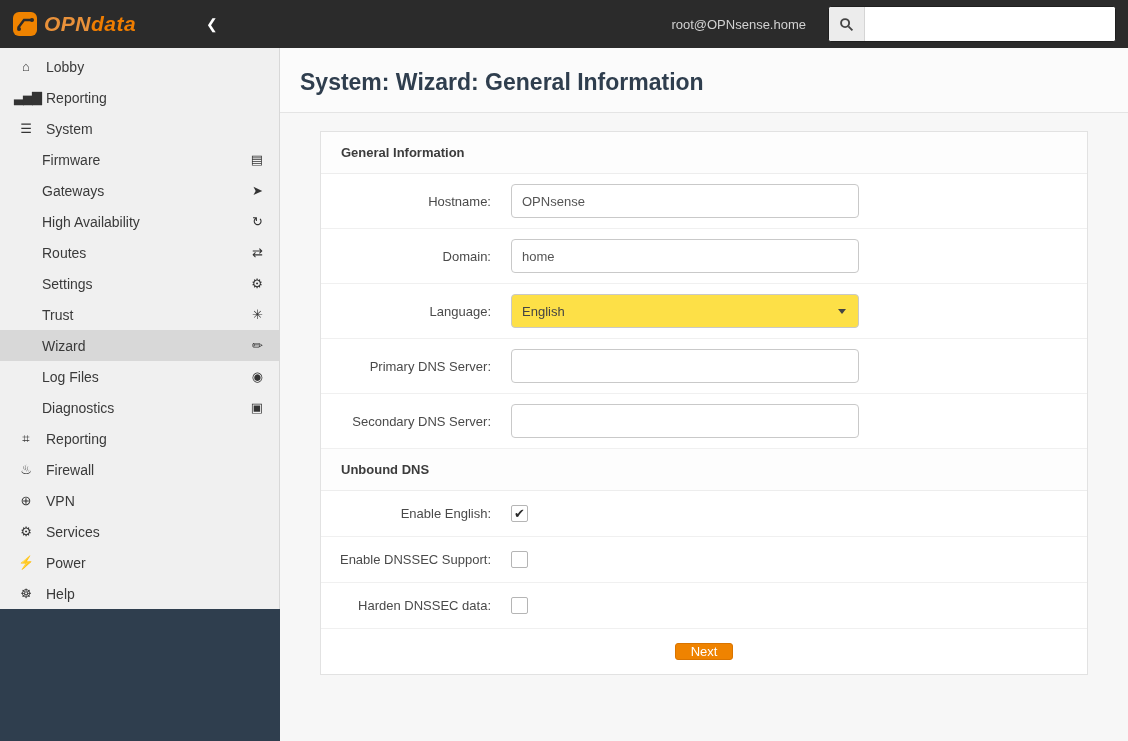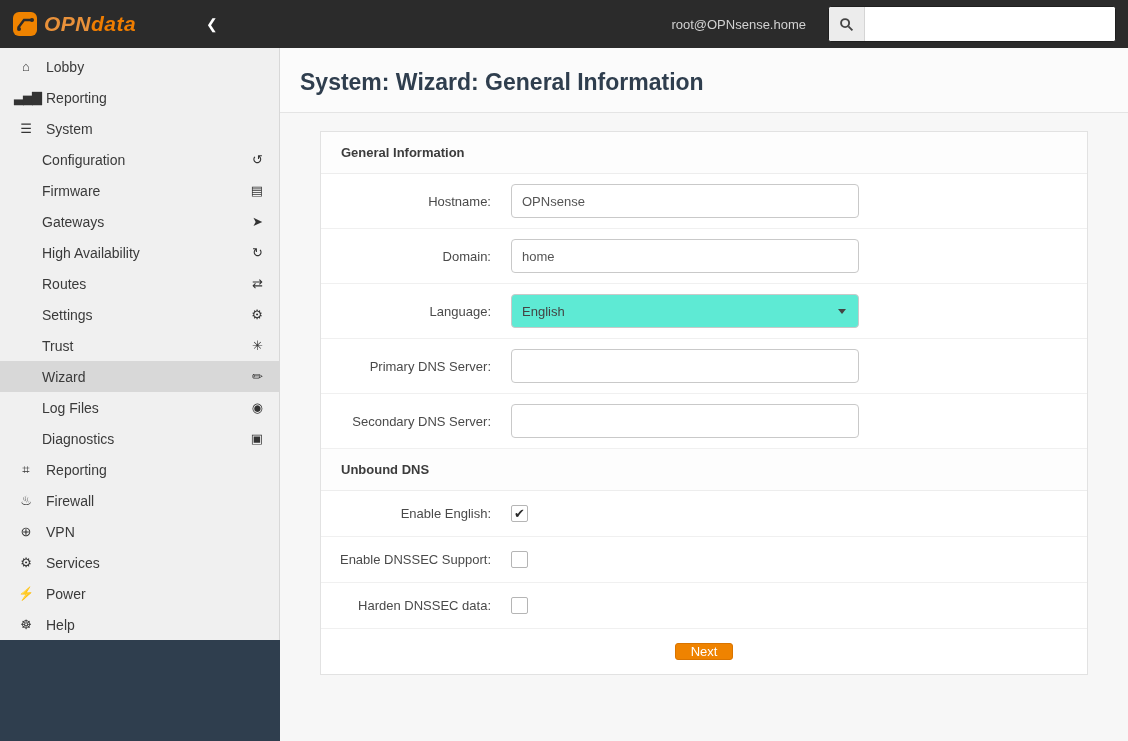--- a/index.html
+++ b/index.html
@@ -69,21 +69,21 @@
   .form-row.check { min-height:46px; }
   .row-label { width:190px; padding-right:20px; text-align:right; font-size:13px; color:#4a4a4a; flex-shrink:0; }
   .row-control { flex:1; display:flex; align-items:center; }
   .text-input {
     width:348px; height:34px; border:1px solid #c9c9c9; border-radius:4px;
     padding:0 10px; font-size:13px; color:#555; background:#fff;
     font-family:"Liberation Sans", sans-serif; outline:none;
   }
   .select-box {
     width:348px; height:34px; border:1px solid #c9c9c9; border-radius:4px;
-    padding:0 12px 0 10px; font-size:13px; color:#444; background:#5eead4;
+    padding:0 12px 0 10px; font-size:13px; color:#444; background:#fde047;
     display:flex; align-items:center; justify-content:space-between; cursor:pointer;
   }
   .caret { width:0; height:0; border-left:4px solid transparent; border-right:4px solid transparent; border-top:5px solid #444; }
   .checkbox {
     width:17px; height:17px; border:1px solid #b5b5b5; border-radius:2px; background:#fff;
     display:inline-flex; align-items:center; justify-content:center; cursor:pointer; flex-shrink:0;
   }
   .checkbox .checkmark { font-size:13px; color:#2b2b2b; line-height:1; margin-top:-1px; }
   .checkbox-note { margin-left:9px; font-size:13px; color:#3c3c3c; }
   .btn-row { display:flex; justify-content:center; padding:14px 0; background:#fff; }
@@ -132,24 +132,20 @@
     </div>
     <div class="nav-item top">
       <span class="nav-icon icon-bars">▃▅▇</span>
       <span>Reporting</span>
     </div>
     <div class="nav-item top">
       <span class="nav-icon">☰</span>
       <span>System</span>
     </div>
     <div class="nav-item sub">
-      <span>Configuration</span>
-      <span class="nav-icon right">↺</span>
-    </div>
-    <div class="nav-item sub">
       <span>Firmware</span>
       <span class="nav-icon right">▤</span>
     </div>
     <div class="nav-item sub">
       <span>Gateways</span>
       <span class="nav-icon right">➤</span>
     </div>
     <div class="nav-item sub">
       <span>High Availability</span>
       <span class="nav-icon right">↻</span>

